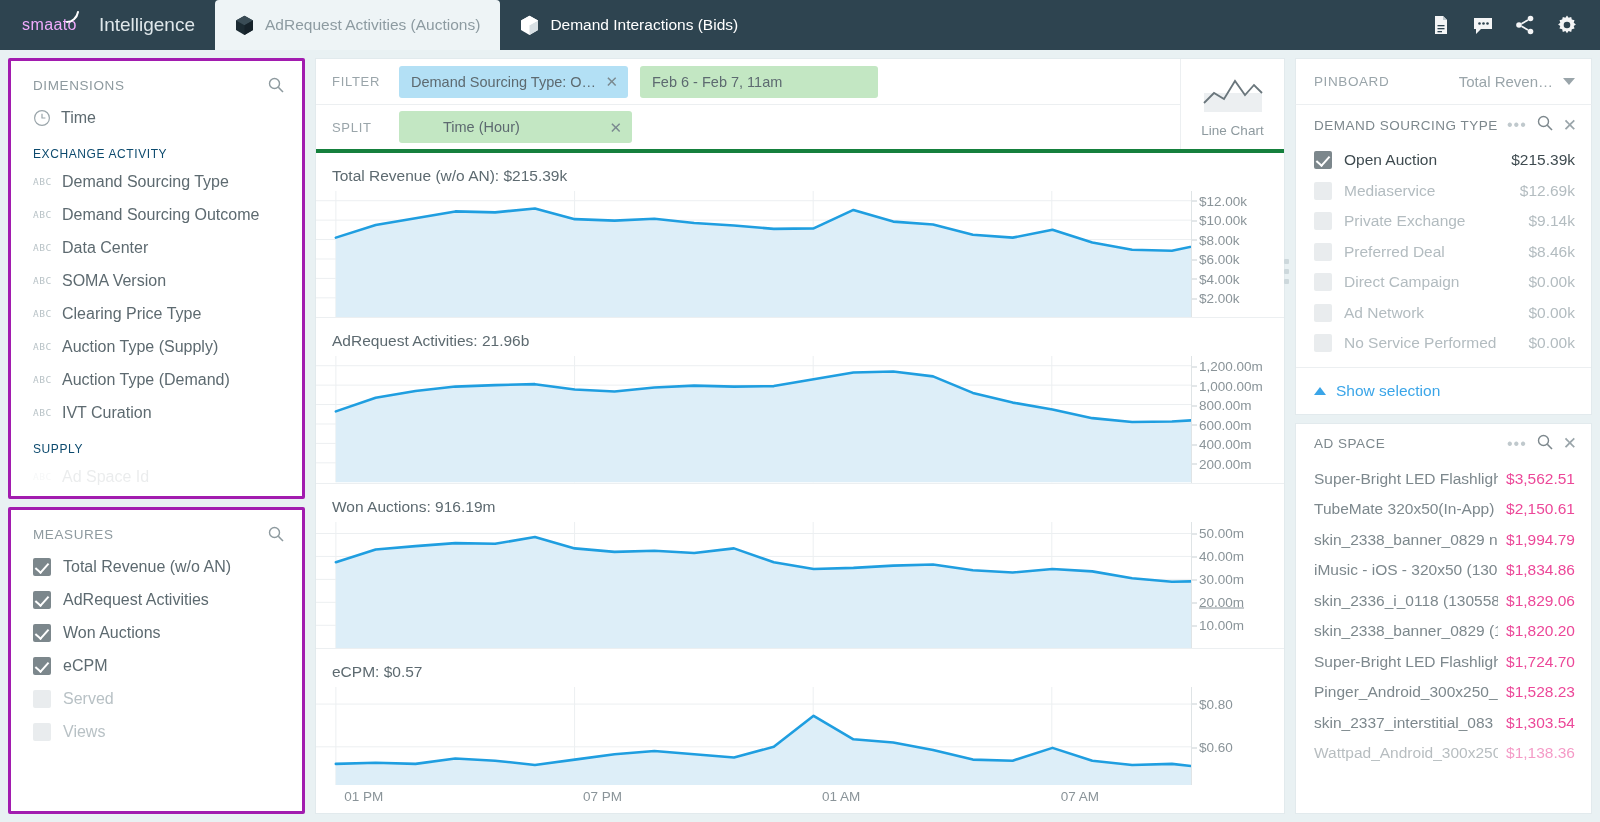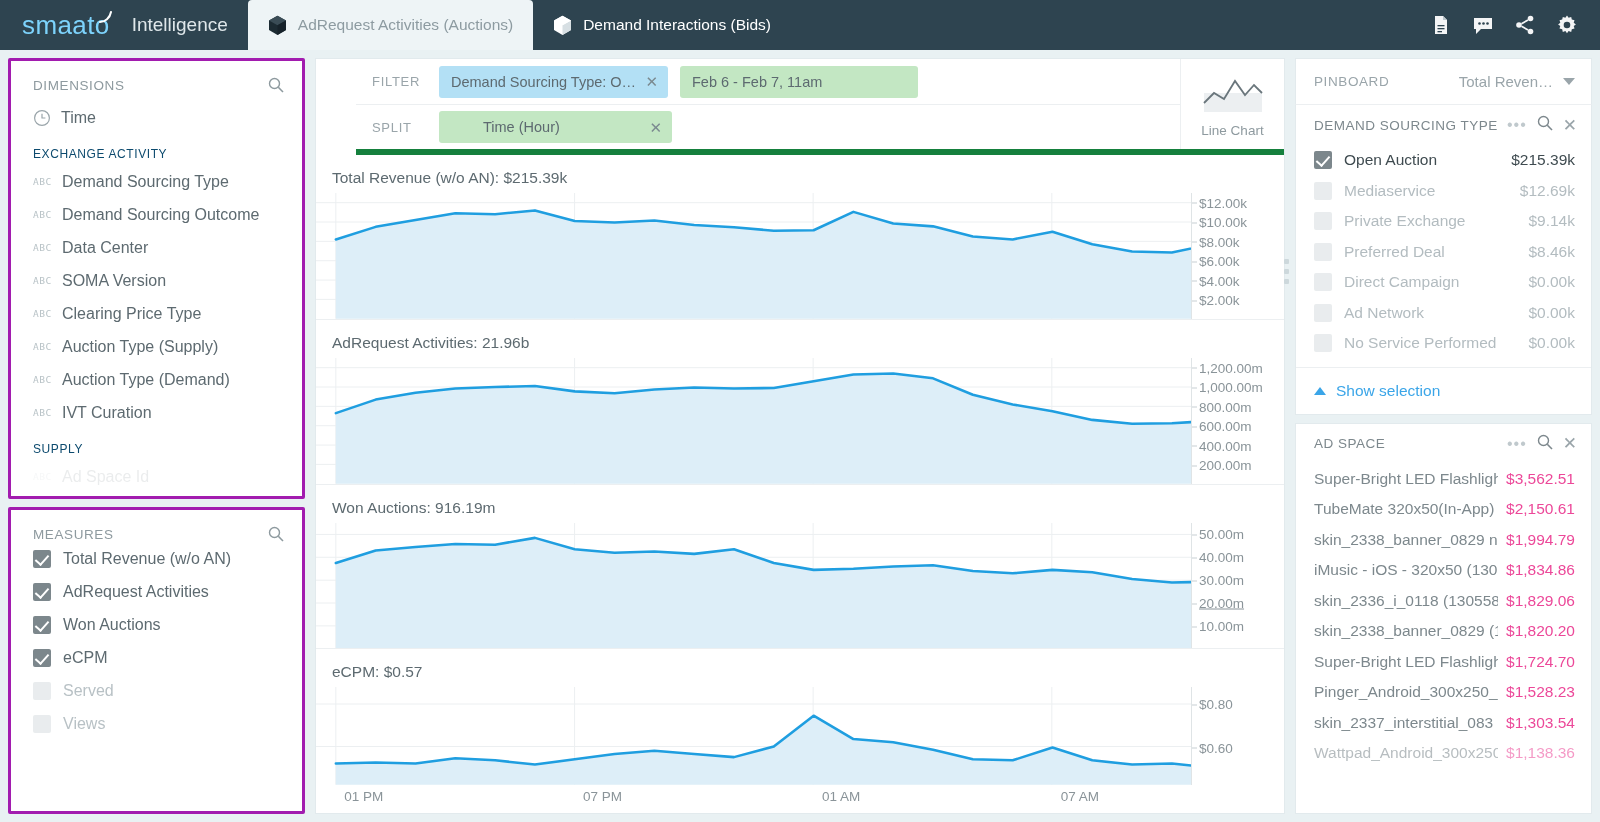--- a/index.html
+++ b/index.html
@@ -11,21 +11,21 @@
   }
   .app { width: 1600px; height: 822px; display: flex; flex-direction: column; background: #e9f1f3; }
 
   
   .header {
     height: 50px; background: #2e4450; display: flex; align-items: stretch;
     flex: 0 0 50px; position: relative;
   }
   .logo-box { display: flex; align-items: center; padding: 0 20px 0 22px; }
   .logo-smaato {
-    color: #7dd3fc; font-size: 26px; letter-spacing: 0.4px; font-weight: 400;
+    color: #f0abfc; font-size: 16px; letter-spacing: 0.4px; font-weight: 400;
     position: relative; line-height: 1;
   }
   .logo-swoosh {
     position: absolute; right: -13px; top: -2px; width: 14px; height: 14px;
   }
   .logo-intel { color: #dfe7ea; font-size: 19px; margin-left: 26px; font-weight: 400; }
 
   .tabs { display: flex; align-items: flex-end; height: 50px; }
   .tab {
     height: 50px; display: flex; align-items: center; gap: 11px;
@@ -59,38 +59,38 @@
     color: #5d6a70; cursor: pointer;
   }
   .dim-group {
     font-size: 12px; letter-spacing: 0.6px; color: #0c4a6e; margin-top: 13px; margin-bottom: 4px;
   }
   .abc-icon { width: 19px; flex: 0 0 19px; font-size: 9.5px; color: #b9c3c7; letter-spacing: .5px; font-family: "DejaVu Sans Mono", monospace; }
   .clock-icon { width: 18px; height: 18px; flex: 0 0 18px; }
   .dim-fade { opacity: .12; }
 
   .meas-list { padding: 0 0 0 22px; }
-  .meas-row { display: flex; gap: 12px; height: 33px; font-size: 16px; cursor: pointer; }
+  .meas-row { display: flex; align-items: center; gap: 12px; height: 33px; font-size: 16px; cursor: pointer; }
   .cb { width: 18px; height: 18px; flex: 0 0 18px; border-radius: 2px; position: relative; }
   .cb.on { background: #7c878c; }
   .cb.off { background: #e9ecee; }
   .cb.on::after {
     content: ""; position: absolute; left: 5px; top: 2px; width: 6px; height: 11px;
     border: solid #fff; border-width: 0 2.4px 2.4px 0; transform: rotate(42deg);
   }
   .meas-label.on { color: #5d6a70; }
   .meas-label.off { color: #b8c1c5; }
 
   .drag-dots { position: absolute; width: 5px; display: flex; flex-direction: column; gap: 5px; }
   .drag-dots i { width: 5px; height: 5px; background: #cdd8dc; border-radius: 1px; display: block; }
 
   
   .center { flex: 1 1 auto; margin: 0 10px; display: flex; flex-direction: column; min-width: 0; }
   .center-card { background:#fff; border:1px solid #e2eaed; display:flex; flex-direction:column; height:100%; min-height:0; }
-  .fsbar { display: flex; border-bottom: 6px solid #15803d; flex: 0 0 auto; margin-left: 40px; }
+  .fsbar { display: flex; border-bottom: 4px solid #15803d; flex: 0 0 auto; }
   .fsbar-left { flex: 1 1 auto; min-width: 0; }
   .fsrow { display: flex; align-items: center; height: 45px; padding-left: 16px; gap: 12px; }
   .fsrow + .fsrow { border-top: 1px solid #eceff1; }
   .fslabel { font-size: 13px; letter-spacing: .7px; color: #9aa5aa; width: 55px; flex: 0 0 55px; }
   .chip {
     height: 32px; border-radius: 3px; display: flex; align-items: center;
     padding: 0 10px 0 12px; font-size: 14.5px; color: #5d6a70; gap: 8px;
     cursor: pointer; white-space: nowrap;
   }
   .chip.blue { background: #b3e0f5; width: 229px; }

